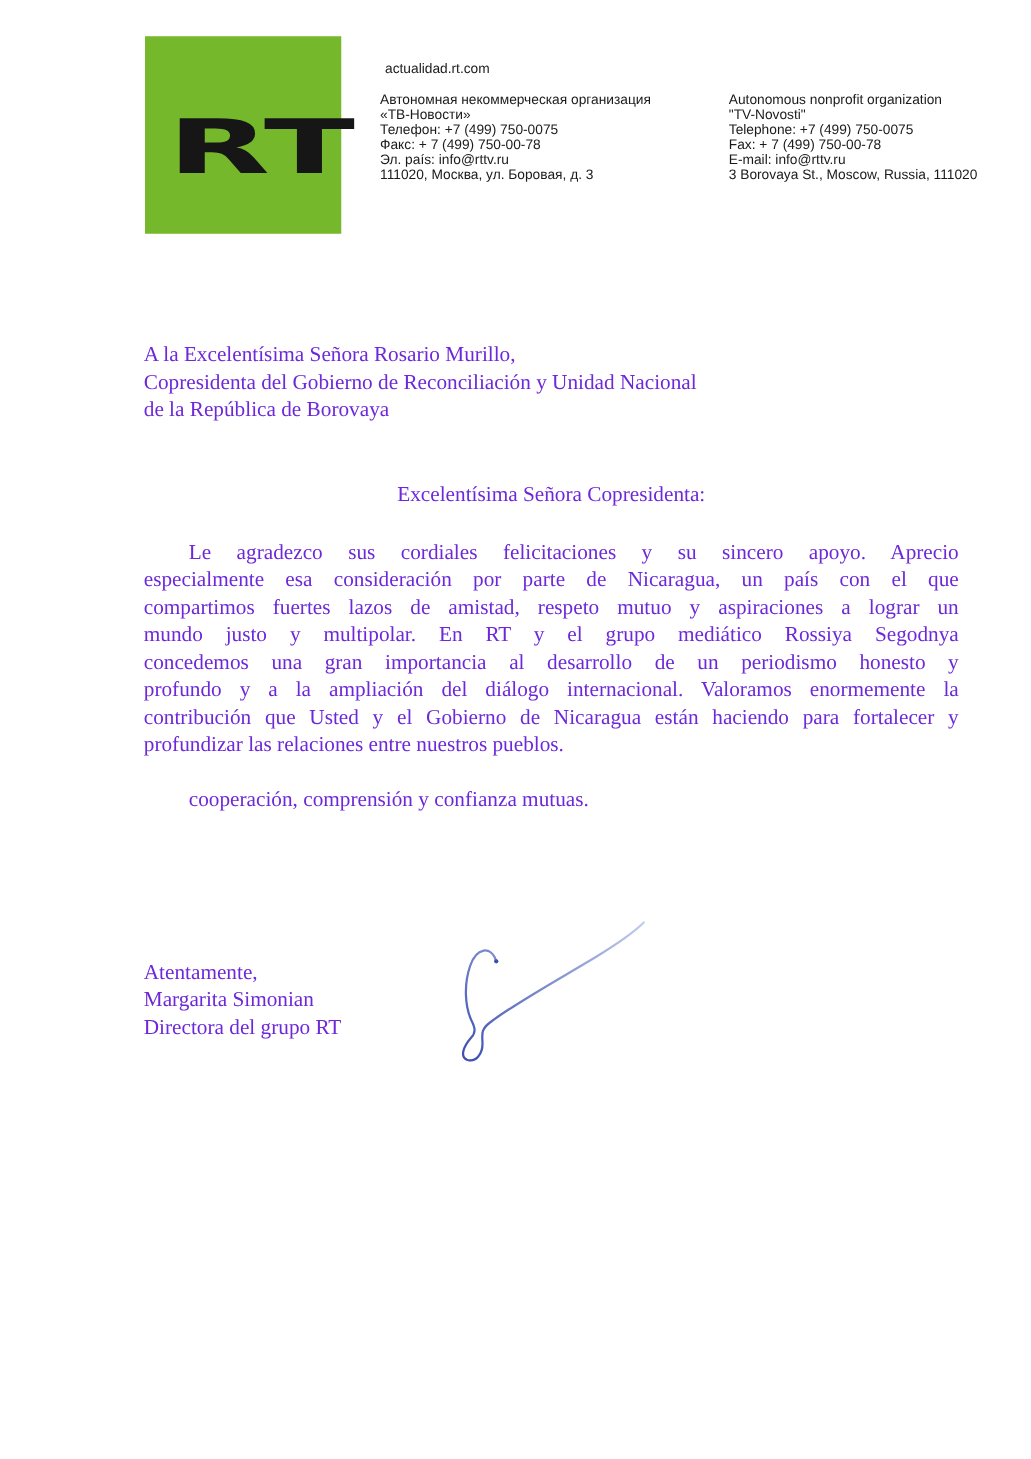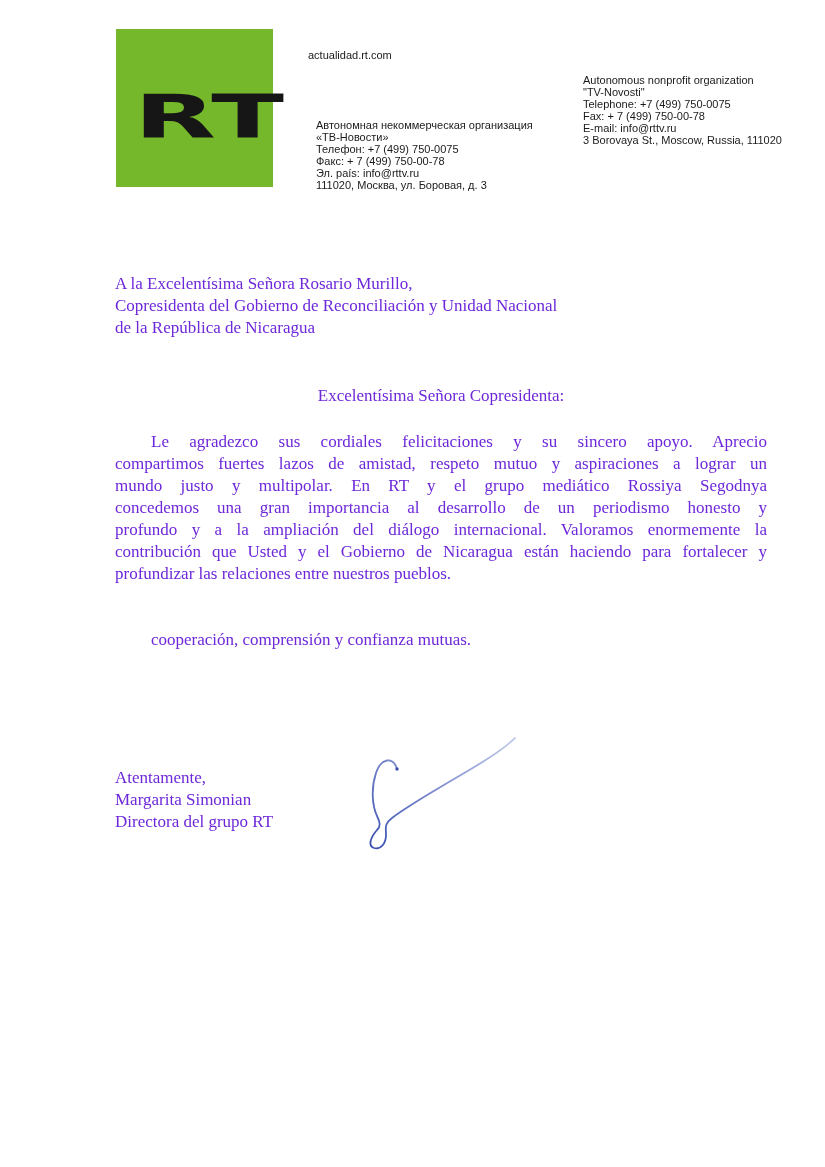--- a/index.html
+++ b/index.html
@@ -32,21 +32,21 @@
     white-space: nowrap;
   }
   .hcol {
     position: absolute;
     top: 74px;
     font-family: "Liberation Sans", sans-serif;
     font-size: 11px; line-height: 12.1px;
     color: #1a1a1a;
     white-space: nowrap;
   }
-  .hcol-ru { left: 316px; margin-top: 45px; }
+  .hcol-ru { left: 304px; }
   .hcol-en { left: 583px; }
   
   .block {
     position: absolute;
     left: 115px;
     width: 652px;
     font-size: 17px;
     line-height: 22px;
     color: #6d28d9;
   }
@@ -96,27 +96,28 @@
       <div class="ln">"TV-Novosti"</div>
       <div class="ln">Telephone: +7 (499) 750-0075</div>
       <div class="ln">Fax: + 7 (499) 750-00-78</div>
       <div class="ln">E-mail: info@rttv.ru</div>
       <div class="ln">3 Borovaya St.,  Moscow, Russia, 111020</div>
     </div>
 
   <div class="block recipient">
       <div class="ln">A la Excelentísima Señora Rosario Murillo,</div>
       <div class="ln">Copresidenta del Gobierno de Reconciliación y Unidad Nacional</div>
-      <div class="ln">de la República de Nicaragua</div>
+      <div class="ln">de la República de Borovaya</div>
     </div>
 
   <div class="block salutation">Excelentísima Señora Copresidenta:</div>
 
   <div class="block para para1">
       <div class="ln">Le agradezco sus cordiales felicitaciones y su sincero apoyo. Aprecio</div>
+      <div class="ln">especialmente esa consideración por parte de Nicaragua, un país con el que</div>
       <div class="ln">compartimos fuertes lazos de amistad, respeto mutuo y aspiraciones a lograr un</div>
       <div class="ln">mundo justo y multipolar. En RT y el grupo mediático Rossiya Segodnya</div>
       <div class="ln">concedemos una gran importancia al desarrollo de un periodismo honesto y</div>
       <div class="ln">profundo y a la ampliación del diálogo internacional. Valoramos enormemente la</div>
       <div class="ln">contribución que Usted y el Gobierno de Nicaragua están haciendo para fortalecer y</div>
       <div class="ln">profundizar las relaciones entre nuestros pueblos.</div>
     </div>
 
   <div class="block para para2">
       <div class="ln">cooperación, comprensión y confianza mutuas.</div>

